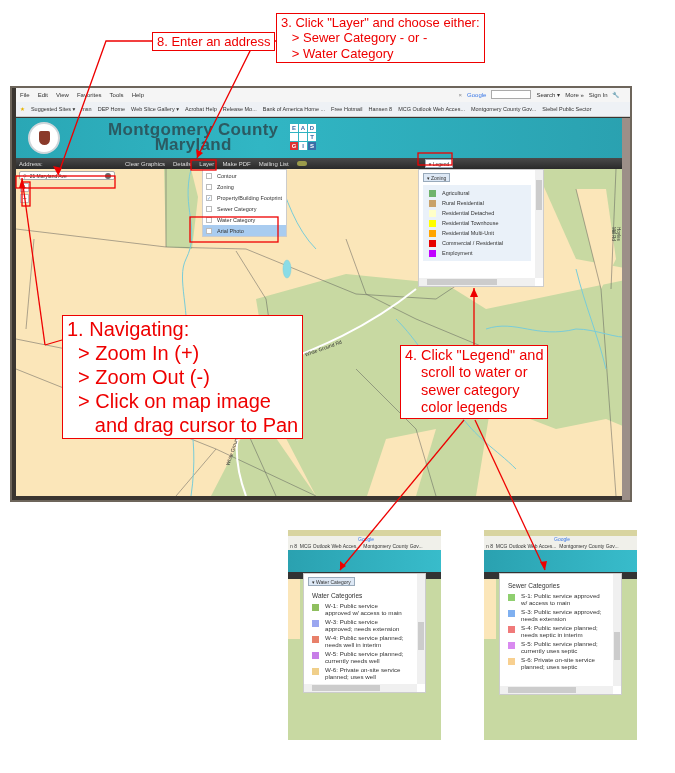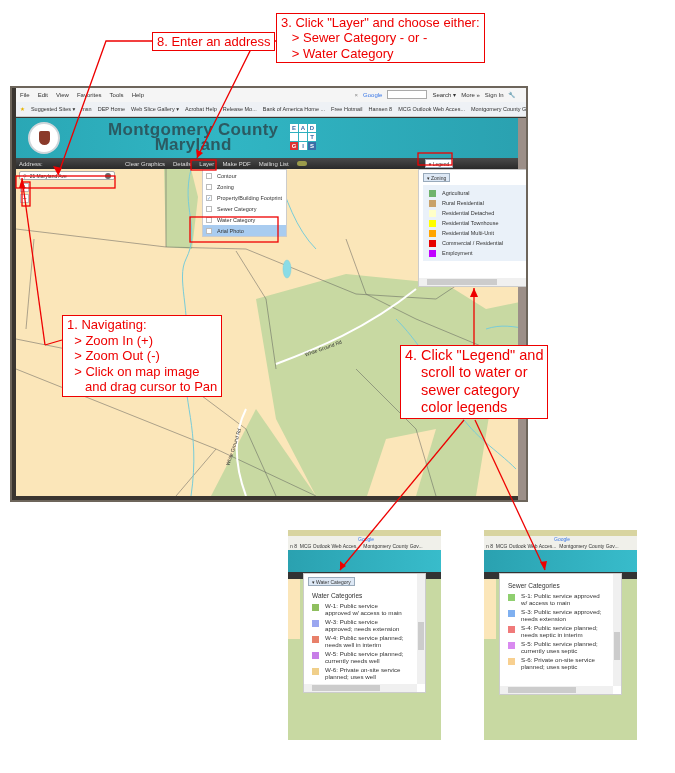--- a/index.html
+++ b/index.html
@@ -1,19 +1,19 @@
 <!DOCTYPE html>
 <html><head>
 <meta charset="utf-8">
 <style>
 *{box-sizing:border-box;margin:0;padding:0}
 body{width:675px;height:773px;background:#fff;position:relative;overflow:hidden;font-family:"Liberation Sans",sans-serif}
 .callout{position:absolute;border:1.5px solid #e00;background:#fff;color:#e00;font-family:"Liberation Sans",sans-serif;line-height:1.18;padding:1px 4px;white-space:pre;z-index:30}
 svg.lines{position:absolute;left:0;top:0;z-index:29;pointer-events:none}
-.shot{position:absolute;left:12px;top:88px;width:514px;height:412px;background:#3a3530;overflow:hidden;box-shadow:0 0 0 2px #6d655b}
+.shot{position:absolute;left:12px;top:88px;width:618px;height:412px;background:#3a3530;overflow:hidden;box-shadow:0 0 0 2px #6d655b}
 .menubar{position:absolute;left:4px;top:0;right:0;height:14px;background:#f5f5f5;font-size:6px;color:#333;display:flex;align-items:center;padding-left:4px;gap:8px}
 .favbar{position:absolute;left:4px;top:14px;right:0;height:15px;background:#eef1f5;font-size:5.5px;color:#333;display:flex;align-items:center;padding-left:4px;gap:6px;white-space:nowrap;border-bottom:1px solid #ccc}
 .goog{position:absolute;right:10px;top:2px;display:flex;gap:5px;font-size:6px;align-items:center}
 .goog .gbox{width:40px;height:9px;border:1px solid #aaa;background:#fff}
 .banner{position:absolute;left:4px;top:30px;right:0;height:40px;background:linear-gradient(90deg,#2aa7b5,#31b6c4 40%,#2aa1b0);}
 .seal{position:absolute;left:12px;top:4px;width:32px;height:32px;border-radius:50%;background:#fff;border:2px solid #cfd6da}
 .seal:after{content:"";position:absolute;left:9px;top:7px;width:11px;height:14px;background:#8a3a2a;border-radius:2px 2px 6px 6px}
 .btitle{position:absolute;left:92px;top:4px;font-size:17px;font-weight:bold;color:#2b5a62;line-height:15px;text-align:center;letter-spacing:.3px}
 .eadgis{position:absolute;left:274px;top:6px;display:grid;grid-template-columns:repeat(3,8px);gap:1px}
 .eadgis span{width:8px;height:8px;font-size:6px;line-height:8px;text-align:center;font-weight:bold;color:#3b6ea8;background:#fff}
@@ -74,21 +74,21 @@
     <rect x="191" y="160" width="25" height="10"></rect>
     <rect x="190" y="217" width="88" height="25"></rect>
     <rect x="418" y="153" width="34" height="12"></rect>
   </g>
 </svg>
 
 <div class="callout" style="left:152px;top:32px;font-size:13px;">8. Enter an address</div>
 <div class="callout" style="left:276px;top:13px;font-size:13px;">3. Click "Layer" and choose either:
    &gt; Sewer Category - or -
    &gt; Water Category</div>
-<div class="callout" style="left:62px;top:315px;font-size:13px;line-height:1.2;">1. Navigating:
+<div class="callout" style="left:62px;top:315px;font-size:20px;line-height:1.2;">1. Navigating:
   &gt; Zoom In (+)
   &gt; Zoom Out (-)
   &gt; Click on map image
      and drag cursor to Pan</div>
 <div class="callout" style="left:400px;top:345px;font-size:14.5px;line-height:1.2;">4. Click "Legend" and
     scroll to water or
     sewer category
     color legends</div>
 
 <div class="shot">

